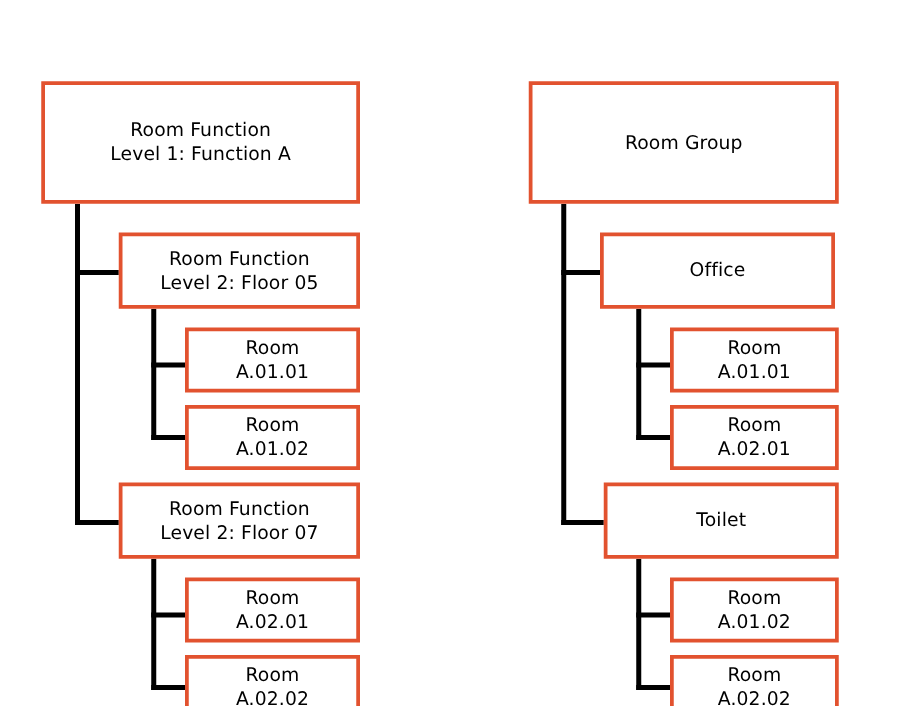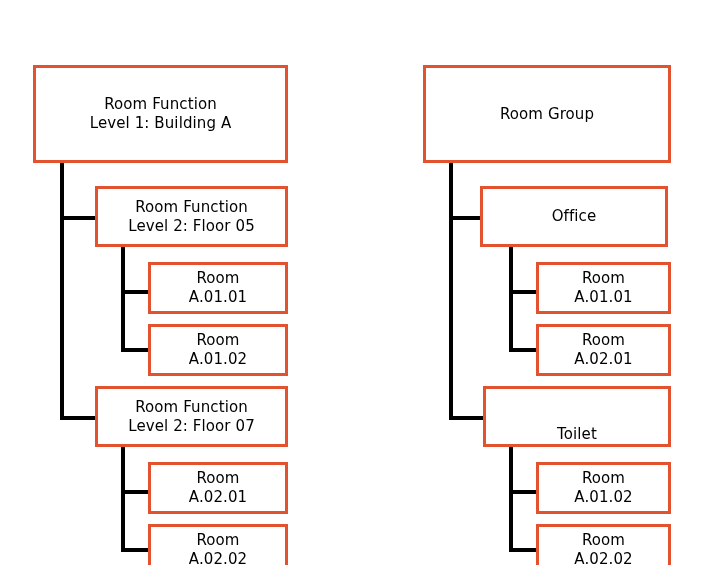--- a/index.html
+++ b/index.html
@@ -49,21 +49,21 @@
   .v-trunk { width: 4px; }
   .h-stub  { height: 4px; }
 </style>
 </head>
 <body>
 
 <div id="canvas">
 
   <div class="node" style="left:33px; top:29px; width:255px; height:98px;">
     <span class="line">Room Function</span>
-    <span class="line">Level 1: Building A</span>
+    <span class="line">Level 1: Function A</span>
   </div>
 
   <div class="connector v-trunk" style="left:60px; top:127px; height:257px;"></div>
 
   <div class="connector h-stub" style="left:60px; top:180px; width:38px;"></div>
 
   <div class="connector h-stub" style="left:60px; top:380px; width:38px;"></div>
 
   <div class="node" style="left:95px; top:150px; width:193px; height:61px;">
     <span class="line">Room Function</span>
@@ -122,21 +122,21 @@
   <div class="node" style="left:536px; top:226px; width:135px; height:52px;">
     <span class="line">Room</span>
     <span class="line">A.01.01</span>
   </div>
 
   <div class="node" style="left:536px; top:288px; width:135px; height:52px;">
     <span class="line">Room</span>
     <span class="line">A.02.01</span>
   </div>
 
-  <div class="node" style="left:483px; top:350px; width:188px; height:61px;justify-content:flex-end;">
+  <div class="node" style="left:483px; top:350px; width:188px; height:61px;">
     <span class="line">Toilet</span>
   </div>
 
   <div class="connector v-trunk" style="left:509px; top:411px; height:105px;"></div>
   <div class="connector h-stub" style="left:509px; top:454px; width:29px;"></div>
   <div class="connector h-stub" style="left:509px; top:512px; width:29px;"></div>
 
   <div class="node" style="left:536px; top:426px; width:135px; height:52px;">
     <span class="line">Room</span>
     <span class="line">A.01.02</span>

